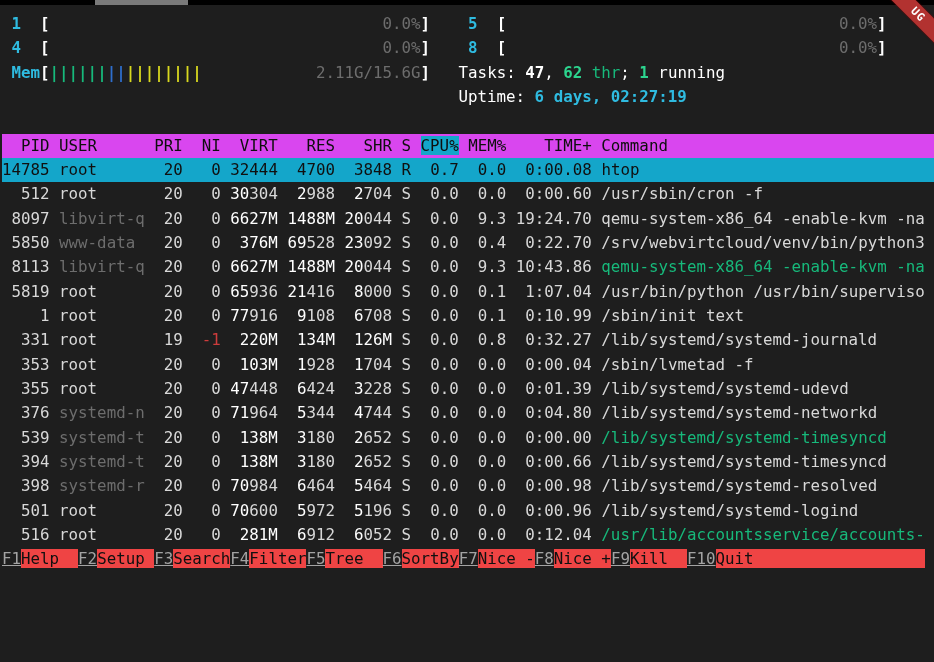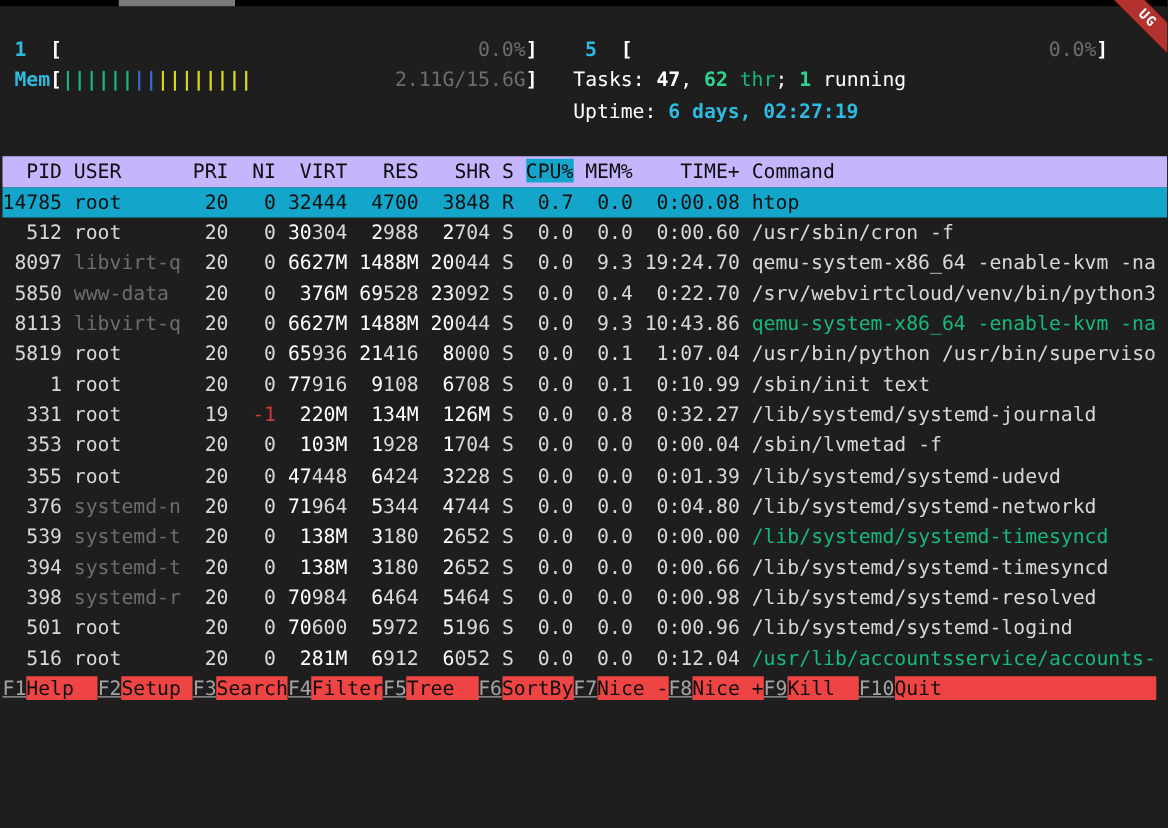--- a/index.html
+++ b/index.html
@@ -4,48 +4,49 @@
 <style>
   html,body{margin:0;padding:0;background:#1e1e1e;}
   .screen{position:relative;width:934px;height:662px;background:#1e1e1e;overflow:hidden;
           font-family:"DejaVu Sans Mono",monospace;}
   .topstrip{position:absolute;left:0;top:0;width:934px;height:5px;background:#000;z-index:4;}
   .thumb{position:absolute;left:95px;top:0;width:93px;height:5px;background:#7a7a7a;}
   .ribbon{position:absolute;top:6px;right:-30px;width:92px;height:17px;line-height:17px;
           background:#b23230;color:#fff;font-size:11px;font-weight:bold;text-align:center;
           letter-spacing:1px;transform:rotate(45deg);z-index:6;box-shadow:0 0 2px #600;}
   .term{position:absolute;left:0;top:0;width:934px;height:662px;box-sizing:border-box;
-        padding:28px 0 0 2px;overflow:hidden;background:#1e1e1e;
+        padding:12px 0 0 2px;overflow:hidden;background:#1e1e1e;
         font-size:15.8px;line-height:24.33px;}
   .tline{height:24.33px;white-space:pre;}
   .c-cyan{color:#ffffff;}
   .c-cyanb{color:#2fbbe0;font-weight:bold;}
   .c-white{color:#d8d8d8;}
   .c-whiteb{color:#ffffff;font-weight:bold;}
   .c-gray{color:#6d6d6d;}
   .c-green{color:#17b97b;}
   .c-greenb{color:#2cd48e;font-weight:bold;text-align:right;}
   .c-red{color:#cd3c3c;}
   .bar-green{color:#17b97b;font-weight:bold;}
   .bar-blue{color:#2e6fce;font-weight:bold;}
   .bar-yellow{color:#d8d81f;font-weight:bold;}
-  .line-header{background:#c4b5fd;}
+  .line-header{background:#d946ef;}
   .line-header span{color:#0e0e0e;}
   .sort-col{background:#14a6ca;}
   .row-selected{background:#14a6ca;}
   .row-selected span{color:#101010 !important;font-weight:400 !important;}
   .fkey{color:#a3a3a3;text-decoration:underline;}
   .flabel{background:#ef4444;color:#101010;}
 </style>
 </head>
 <body>
 
 <div class="screen">
   <div class="term" id="term">
       <div class="tline"><span> </span><span class="c-cyanb">1  </span><span class="c-whiteb">[</span><span class="c-gray">                                   0.0%</span><span class="c-whiteb">]</span><span>   </span><span> </span><span class="c-cyanb">5  </span><span class="c-whiteb">[</span><span class="c-gray">                                   0.0%</span><span class="c-whiteb">]</span></div>
+      <div class="tline"><span> </span><span class="c-cyanb">4  </span><span class="c-whiteb">[</span><span class="c-gray">                                   0.0%</span><span class="c-whiteb">]</span><span>   </span><span> </span><span class="c-cyanb">8  </span><span class="c-whiteb">[</span><span class="c-gray">                                   0.0%</span><span class="c-whiteb">]</span></div>
       <div class="tline"><span> </span><span class="c-cyanb">Mem</span><span class="c-whiteb">[</span><span class="bar-green">||||||</span><span class="bar-blue">||</span><span class="bar-yellow">||||||||</span><span class="c-gray">            2.11G/15.6G</span><span class="c-whiteb">]</span><span>   </span><span class="c-cyan">Tasks: </span><span class="c-whiteb">47</span><span class="c-cyan">, </span><span class="c-greenb">62</span><span class="c-green"> thr</span><span class="c-cyan">; </span><span class="c-greenb">1</span><span class="c-cyan"> running</span></div>
       <div class="tline"><span>                                                </span><span class="c-cyan">Uptime: </span><span class="c-cyanb">6 days, 02:27:19</span></div>
       <div class="tline"></div>
       <div class="tline line-header"><span>  PID</span><span> </span><span>USER     </span><span> </span><span>PRI</span><span> </span><span> NI</span><span> </span><span> VIRT</span><span> </span><span>  RES</span><span> </span><span>  SHR</span><span> </span><span>S</span><span> </span><span class="sort-col">CPU%</span><span> </span><span>MEM%</span><span> </span><span>   TIME+</span><span> </span><span>Command</span></div>
       <div class="tline row-selected"><span class="c-white">14785</span><span> </span><span class="c-white">root     </span><span> </span><span class="c-white"> 20</span><span> </span><span class="c-white">  0</span><span> </span><span class="c-cyan">32</span><span class="c-white">444</span><span> </span><span class="c-cyan"> 4</span><span class="c-white">700</span><span> </span><span class="c-cyan"> 3</span><span class="c-white">848</span><span> </span><span class="c-white">R</span><span> </span><span class="c-white"> 0.7</span><span> </span><span class="c-white"> 0.0</span><span> </span><span class="c-white"> 0:00.08</span><span> </span><span class="c-white">htop</span></div>
       <div class="tline"><span class="c-white">  512</span><span> </span><span class="c-white">root     </span><span> </span><span class="c-white"> 20</span><span> </span><span class="c-white">  0</span><span> </span><span class="c-cyan">30</span><span class="c-white">304</span><span> </span><span class="c-cyan"> 2</span><span class="c-white">988</span><span> </span><span class="c-cyan"> 2</span><span class="c-white">704</span><span> </span><span class="c-white">S</span><span> </span><span class="c-white"> 0.0</span><span> </span><span class="c-white"> 0.0</span><span> </span><span class="c-white"> 0:00.60</span><span> </span><span class="c-white">/usr/sbin/cron -f</span></div>
       <div class="tline"><span class="c-white"> 8097</span><span> </span><span class="c-gray">libvirt-q</span><span> </span><span class="c-white"> 20</span><span> </span><span class="c-white">  0</span><span> </span><span class="c-cyan">6627M</span><span> </span><span class="c-cyan">1488M</span><span> </span><span class="c-cyan">20</span><span class="c-white">044</span><span> </span><span class="c-white">S</span><span> </span><span class="c-white"> 0.0</span><span> </span><span class="c-white"> 9.3</span><span> </span><span class="c-white">19:24.70</span><span> </span><span class="c-white">qemu-system-x86_64 -enable-kvm -na</span></div>
       <div class="tline"><span class="c-white"> 5850</span><span> </span><span class="c-gray">www-data </span><span> </span><span class="c-white"> 20</span><span> </span><span class="c-white">  0</span><span> </span><span class="c-cyan"> 376M</span><span> </span><span class="c-cyan">69</span><span class="c-white">528</span><span> </span><span class="c-cyan">23</span><span class="c-white">092</span><span> </span><span class="c-white">S</span><span> </span><span class="c-white"> 0.0</span><span> </span><span class="c-white"> 0.4</span><span> </span><span class="c-white"> 0:22.70</span><span> </span><span class="c-white">/srv/webvirtcloud/venv/bin/python3</span></div>
       <div class="tline"><span class="c-white"> 8113</span><span> </span><span class="c-gray">libvirt-q</span><span> </span><span class="c-white"> 20</span><span> </span><span class="c-white">  0</span><span> </span><span class="c-cyan">6627M</span><span> </span><span class="c-cyan">1488M</span><span> </span><span class="c-cyan">20</span><span class="c-white">044</span><span> </span><span class="c-white">S</span><span> </span><span class="c-white"> 0.0</span><span> </span><span class="c-white"> 9.3</span><span> </span><span class="c-white">10:43.86</span><span> </span><span class="c-green">qemu-system-x86_64 -enable-kvm -na</span></div>
       <div class="tline"><span class="c-white"> 5819</span><span> </span><span class="c-white">root     </span><span> </span><span class="c-white"> 20</span><span> </span><span class="c-white">  0</span><span> </span><span class="c-cyan">65</span><span class="c-white">936</span><span> </span><span class="c-cyan">21</span><span class="c-white">416</span><span> </span><span class="c-cyan"> 8</span><span class="c-white">000</span><span> </span><span class="c-white">S</span><span> </span><span class="c-white"> 0.0</span><span> </span><span class="c-white"> 0.1</span><span> </span><span class="c-white"> 1:07.04</span><span> </span><span class="c-white">/usr/bin/python /usr/bin/superviso</span></div>

